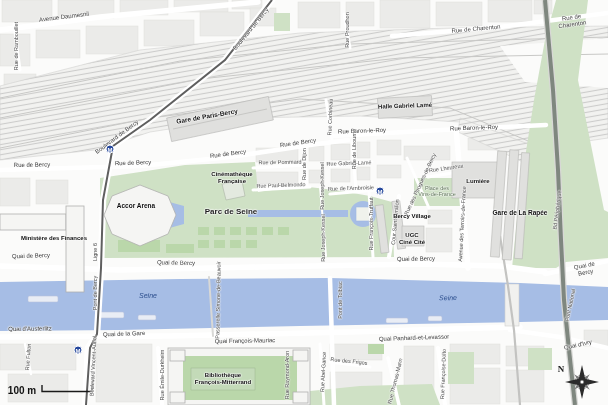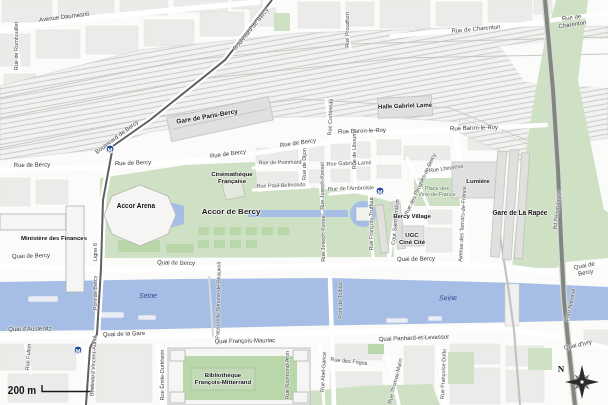--- a/index.html
+++ b/index.html
@@ -234,21 +234,21 @@
 
   <g>
     <circle cx="582" cy="382" r="7" fill="none" stroke="#888" stroke-width="0.8"></circle>
     <path fill="#777" d="M589.8,374.2 L585,382 L589.8,389.8 L582,385 L574.2,389.8 L579,382 L574.2,374.2 L582,379 Z"></path>
     <path fill="#2b2b2b" d="M582,365 L585.2,378.8 L599,382 L585.2,385.2 L582,399 L578.8,385.2 L565,382 L578.8,378.8 Z"></path>
     <circle cx="582" cy="382" r="2" fill="#fff" stroke="#333" stroke-width="0.7"></circle>
   </g>
 </svg>
 
 <div id="labels">
-  <div class="scale-text" style="left:22px;top:390px">200 m</div>
+  <div class="scale-text" style="left:22px;top:390px">100 m</div>
   <div class="compass-n" style="left:561px;top:369px">N</div>
 <div class="lbl st" style="left: 64px; top: 17px; --r: -7deg;">Avenue Daumesnil</div>
       <div class="lbl sm" style="left: 16px; top: 46px; --r: -90deg;">Rue de Rambouillet</div>
       <div class="lbl st" style="left: 251px; top: 29px; --r: -51deg;">Boulevard de Bercy</div>
       <div class="lbl st" style="left: 117px; top: 137px; --r: -37deg;">Boulevard de Bercy</div>
       <div class="lbl st" style="left: 476px; top: 29px; --r: -5deg;">Rue de Charenton</div>
       <div class="lbl st" style="left: 572px; top: 21px; --r: -8deg;">Rue de Charenton</div>
       <div class="lbl sm" style="left: 347px; top: 30px; --r: -90deg;">Rue Proudhon</div>
       <div class="lbl sm" style="left: 330px; top: 117px; --r: -88deg;">Rue Corbineau</div>
       <div class="lbl st" style="left: 32px; top: 165px; --r: -1deg;">Rue de Bercy</div>
@@ -292,21 +292,21 @@
       <div class="lbl sm" style="left: 218px; top: 300px; --r: -89deg;">Passerelle Simone-de-Beauvoir</div>
       <div class="lbl sm" style="left: 340px; top: 300px; --r: -90deg;">Pont de Tolbiac</div>
       <div class="lbl sm" style="left: 570px; top: 305px; --r: -78deg;">Pont National</div>
       <div class="lbl sm" style="left: 557px; top: 210px; --r: -83deg;">Bd Périphérique</div>
       <div class="lbl water" style="left: 148px; top: 296px; --r: 0deg;">Seine</div>
       <div class="lbl water" style="left: 448px; top: 298px; --r: -1deg;">Seine</div>
       <div class="lbl pl" style="left: 207px; top: 116px; --r: -10deg;">Gare de Paris-Bercy</div>
       <div class="lbl pls" style="left: 405px; top: 106px; --r: -2deg;">Halle Gabriel Lamé</div>
       <div class="lbl pl" style="left: 136px; top: 206px; --r: 0deg;">Accor Arena</div>
       <div class="lbl pls" style="left: 54px; top: 238px; --r: 0deg;">Ministère des Finances</div>
-      <div class="lbl park" style="left: 231px; top: 212px; --r: 0deg;">Accor de Bercy</div>
+      <div class="lbl park" style="left: 231px; top: 212px; --r: 0deg;">Parc de Seine</div>
       <div class="lbl pls" style="left: 232px; top: 178px; --r: 0deg;">Cinémathèque
 Française</div>
       <div class="lbl pls" style="left: 412px; top: 216px; --r: 0deg;">Bercy Village</div>
       <div class="lbl pls" style="left: 412px; top: 239px; --r: 0deg;">UGC
 Ciné Cité</div>
       <div class="lbl pl" style="left: 520px; top: 213px; --r: 0deg;">Gare de La Rapée</div>
       <div class="lbl pls" style="left: 478px; top: 181px; --r: 0deg;">Lumière</div>
       <div class="lbl green" style="left: 437px; top: 191px; --r: 0deg;">Place des
 Vins-de-France</div>
       <div class="lbl pls" style="left: 223px; top: 379px; --r: 0deg;">Bibliothèque

